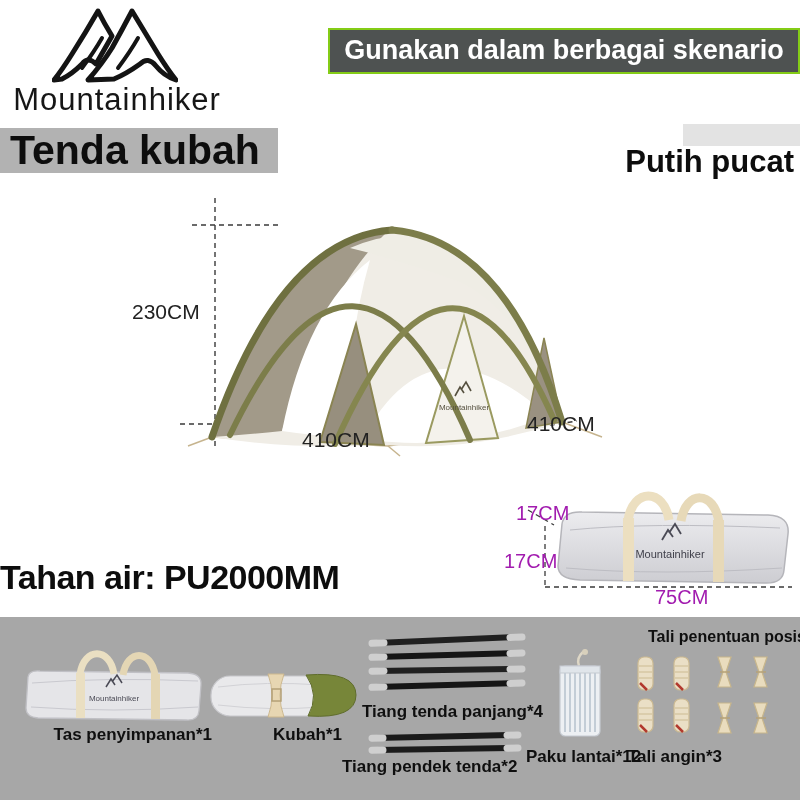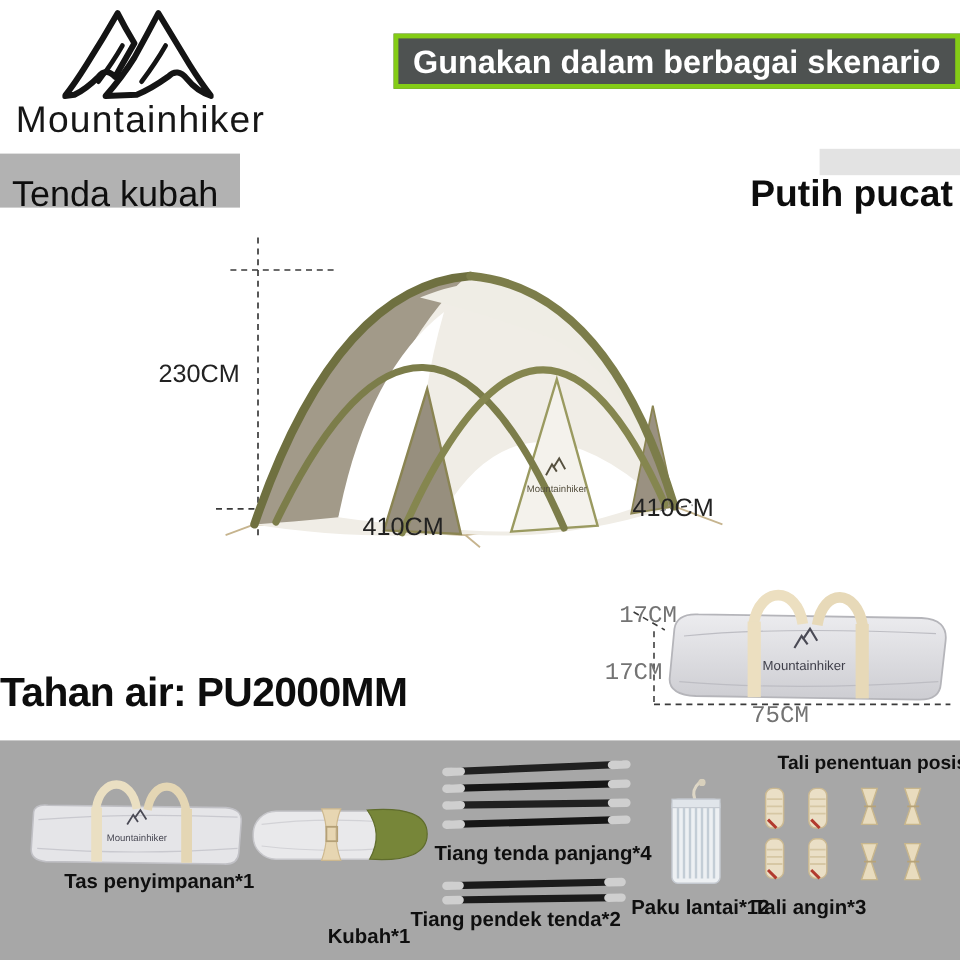--- a/index.html
+++ b/index.html
@@ -12,68 +12,68 @@
   .abs { position:absolute; }
 
   
   #brand-icon { left:52px; top:6px; width:126px; height:78px; }
   #brand-name {
     left:6px; top:82px; width:222px; text-align:center;
     font-size:31px; font-weight:400; letter-spacing:1px; color:#161616;
   }
   #scenario-banner {
     left:328px; top:28px; width:472px; height:46px;
-    background:#4e5251; border:4px solid #84cc16;
+    background:#4e5251; border:2px solid #84cc16;
     color:#ffffff; font-size:27px; font-weight:700;
     text-align:center; line-height:41px; white-space:nowrap;
   }
   #capacity-line {
     right:6px; top:81px; font-size:27px; font-weight:700; color:#545a58;
     white-space:nowrap;
   }
   #gray-strip { left:683px; top:124px; width:117px; height:22px; background:#e3e3e3; }
   #product-type {
-    left:0; top:128px; height:45px; padding:12px 18px 0 10px;
-    background:#b2b2b2; color:#0d0d0d; font-size:30px; font-weight:400;
+    left:0; top:128px; height:45px; padding:0 18px 0 10px;
+    background:#b2b2b2; color:#0d0d0d; font-size:41px; font-weight:700;
     line-height:45px; white-space:nowrap;
   }
   #color-name {
     right:6px; top:144px; font-size:31px; font-weight:700; color:#0d0d0d;
     white-space:nowrap;
   }
 
   
   #tent-figure { left:130px; top:190px; width:500px; height:275px; }
   .dim-label { position:absolute; font-size:21px; color:#222; white-space:nowrap; }
   #tent-height-label { left:2px; top:110px; }
   #tent-width-label  { left:172px; top:238px; }
   #tent-depth-label  { left:397px; top:222px; }
 
   
   #bag-figure { left:500px; top:480px; width:300px; height:130px; }
-  .bagdim { position:absolute; font-size:20px; color:#737373; white-space:nowrap;font-family:Liberation Mono, monospace; }
+  .bagdim { position:absolute; font-size:20px; color:#a21caf; white-space:nowrap; }
   #bag-dim-top  { left:16px; top:22px; }
   #bag-dim-left { left:4px;  top:70px; }
-  #bag-dim-bottom { left:126px; top:106px; }
+  #bag-dim-bottom { left:155px; top:106px; }
 
   #waterproof {
     left:0; top:558px; font-size:34px; font-weight:700; color:#0d0d0d;
     white-space:nowrap; letter-spacing:-0.5px;
   }
 
   
   #parts-section { left:0; top:617px; width:800px; height:183px; background:#a7a7a7; }
   .part-label {
     position:absolute; font-size:17px; font-weight:700; color:#0f0f0f;
     text-align:right; white-space:nowrap;
   }
   #storage-bag-svg { position:absolute; left:18px;  top:26px; }
   #storage-bag-label { left:14px; top:108px; width:198px; }
   #dome-roll-svg   { position:absolute; left:210px; top:50px; }
-  #dome-roll-label { left:226px; top:108px; width:116px;margin-top:46px; }
+  #dome-roll-label { left:226px; top:108px; width:116px; }
   #long-poles-svg  { position:absolute; left:366px; top:14px; }
   #long-poles-label { left:362px; top:85px; width:170px; }
   #short-poles-svg { position:absolute; left:366px; top:113px; }
   #short-poles-label { left:342px; top:140px; width:172px; }
   #stakes-svg      { position:absolute; left:552px; top:32px; }
   #stakes-label    { left:526px; top:130px; width:104px; }
   #wind-ropes-svg  { position:absolute; left:632px; top:38px; }
   #wind-ropes-label{ left:626px; top:130px; width:96px; }
   #pos-ropes-svg   { position:absolute; left:712px; top:38px; }
   #pos-ropes-label { left:648px; top:11px; width:150px; font-size:16px; text-align:right; }

